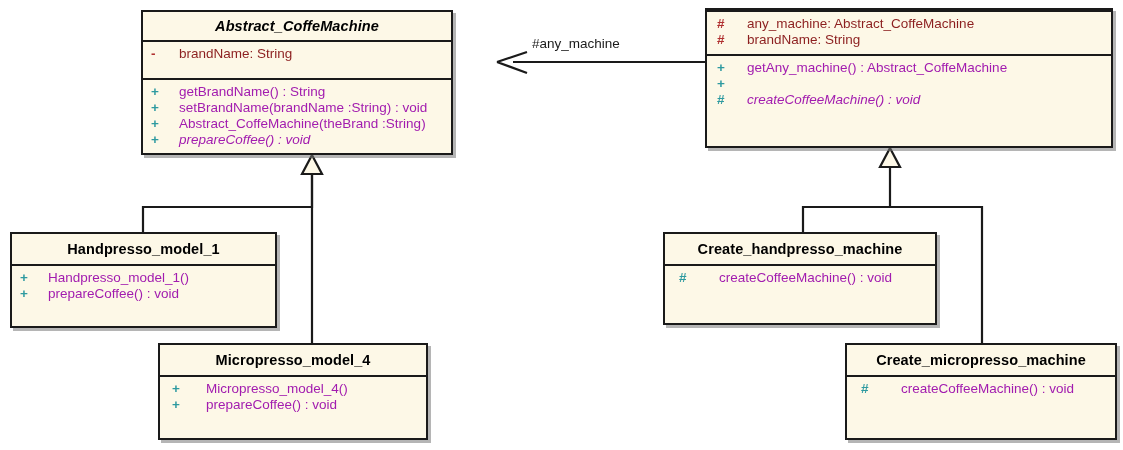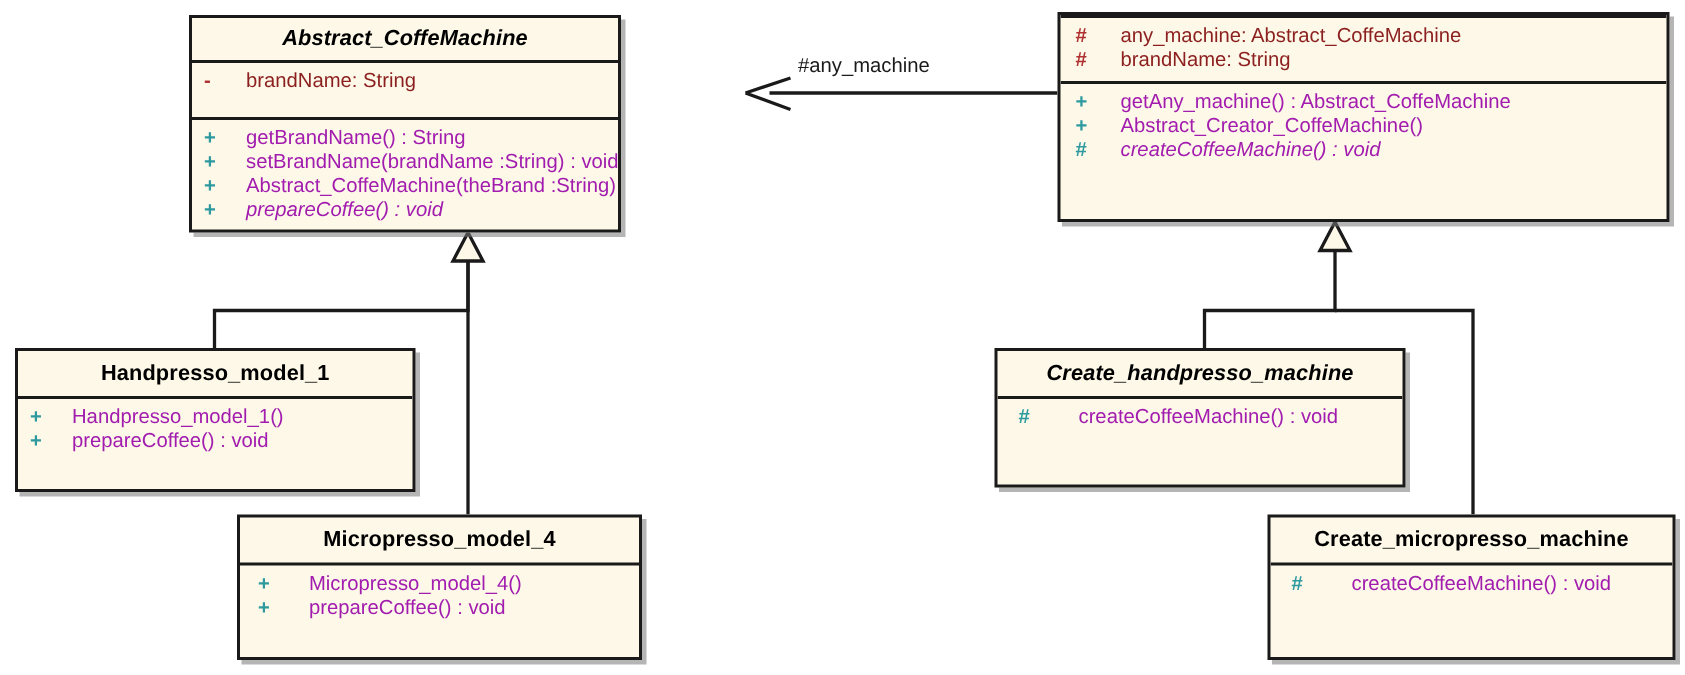--- a/index.html
+++ b/index.html
@@ -122,21 +122,21 @@
 
     <g>
       <path d="M 890 165 L 890 207 L 803 207 L 803 232" stroke="#1a1a1a" stroke-width="2.2" fill="none"></path>
       <path d="M 890 207 L 982 207 L 982 343" stroke="#1a1a1a" stroke-width="2.2" fill="none"></path>
       <polygon points="890,148 880,167 900,167" fill="#fdf8e7" stroke="#1a1a1a" stroke-width="2.2"></polygon>
     </g>
   </svg>
 
   <div class="edge-label" style="left:532px; top:36px;">#any_machine</div>
 
-  <div class="uml-class" style="left:126px; top:10px; width:288px; height:145px;">
+  <div class="uml-class" style="left:141px; top:10px; width:312px; height:145px;">
     <div class="uml-title abstract" style="height:28px;">Abstract_CoffeMachine</div>
     <div class="uml-compartment pad-a" style="height:38px;">
       <div class="uml-row attr">
         <span class="vis">-</span>
         <span class="member">brandName:  String</span>
       </div>
     </div>
     <div class="uml-compartment pad-a" style="height:75px;">
       <div class="uml-row op">
         <span class="vis">+</span>
@@ -168,21 +168,20 @@
         <span class="member">brandName:  String</span>
       </div>
     </div>
     <div class="uml-compartment pad-b" style="height:62px;">
       <div class="uml-row op">
         <span class="vis">+</span>
         <span class="member">getAny_machine() : Abstract_CoffeMachine</span>
       </div>
       <div class="uml-row op">
         <span class="vis">+</span>
-        <span class="member">Abstract_Creator_CoffeMachine()</span>
       </div>
       <div class="uml-row op italic">
         <span class="vis">#</span>
         <span class="member">createCoffeeMachine() : void</span>
       </div>
     </div>
   </div>
 
   <div class="uml-class" style="left:10px; top:232px; width:267px; height:96px;">
     <div class="uml-title" style="height:30px;">Handpresso_model_1</div>
@@ -206,21 +205,21 @@
         <span class="member">Micropresso_model_4()</span>
       </div>
       <div class="uml-row op">
         <span class="vis">+</span>
         <span class="member">prepareCoffee() : void</span>
       </div>
     </div>
   </div>
 
   <div class="uml-class" style="left:663px; top:232px; width:274px; height:93px;">
-    <div class="uml-title" style="height:30px;font-style:italic;">Create_handpresso_machine</div>
+    <div class="uml-title" style="height:30px;">Create_handpresso_machine</div>
     <div class="uml-compartment pad-d" style="height:59px;">
       <div class="uml-row op">
         <span class="vis">#</span>
         <span class="member">createCoffeeMachine() : void</span>
       </div>
     </div>
   </div>
 
   <div class="uml-class" style="left:845px; top:343px; width:272px; height:97px;">
     <div class="uml-title" style="height:30px;">Create_micropresso_machine</div>

